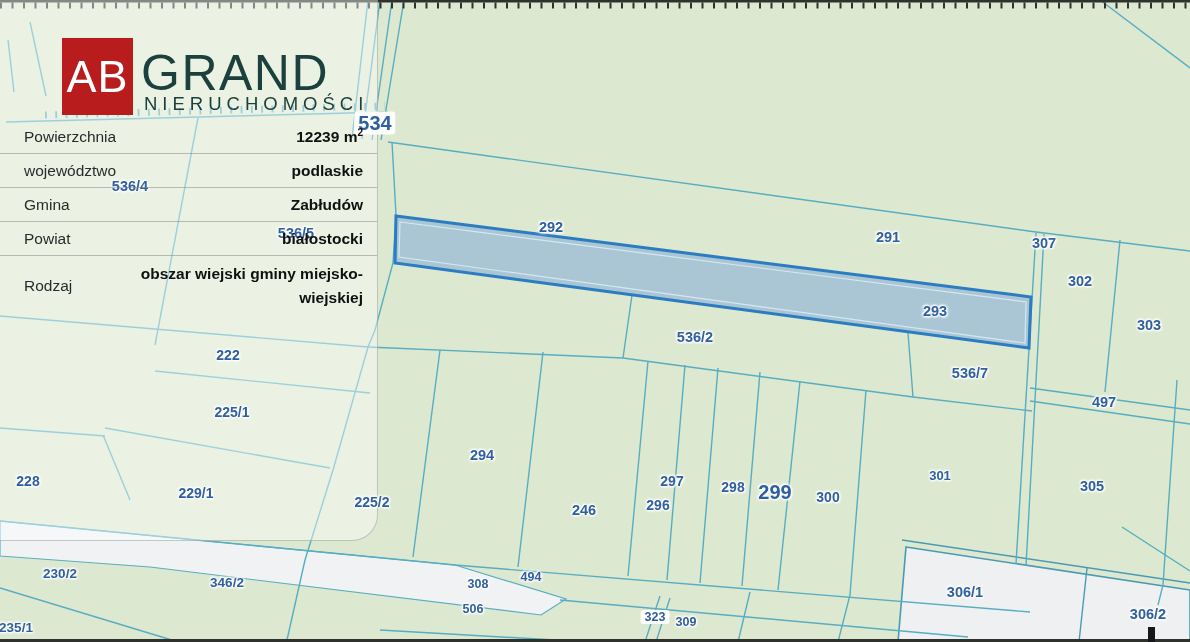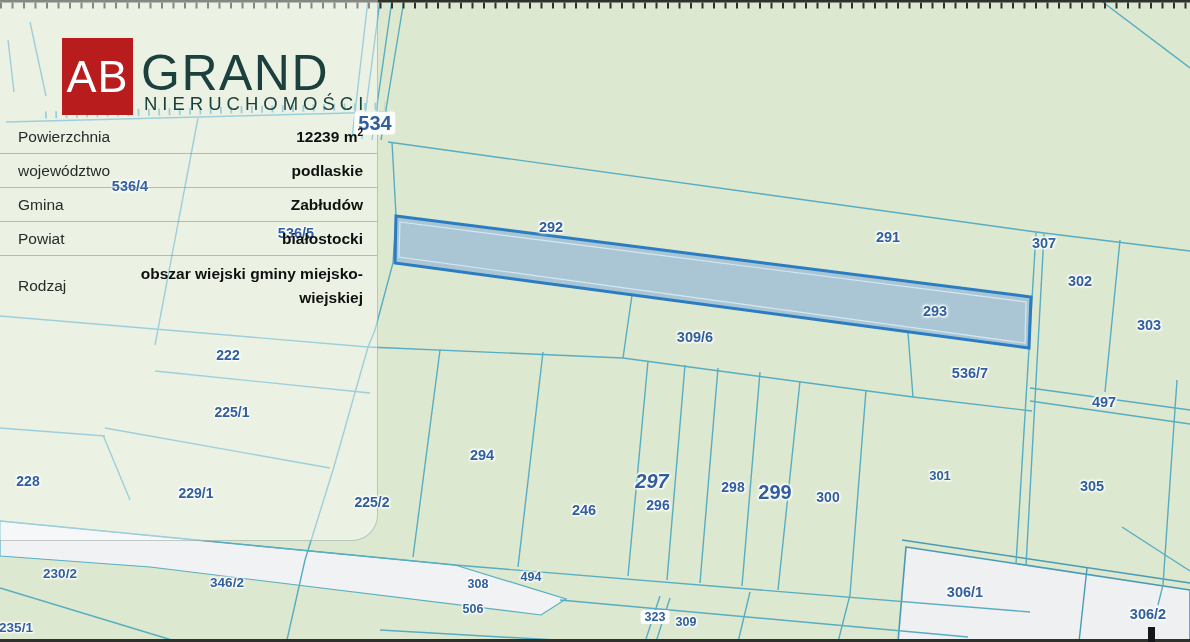--- a/index.html
+++ b/index.html
@@ -24,21 +24,21 @@
     display:flex;align-items:center;justify-content:center;
     color:#fff;font-size:45px;font-weight:400;letter-spacing:1px;
   }
   .logo-title{position:absolute;left:141px;top:44px;font-size:50px;font-weight:500;letter-spacing:1.5px;}
   .logo-sub{position:absolute;left:144px;top:93px;font-size:18.5px;font-weight:500;letter-spacing:5px;}
 
   
   #info-rows{position:absolute;left:0;top:120px;width:377px;}
   .irow{
     display:flex;justify-content:space-between;align-items:center;
-    min-height:33px;padding:0 14px 0 18px;
+    min-height:33px;padding:0 14px 0 24px;
     border-bottom:1px solid rgba(125,133,127,0.5);
   }
   .irow:last-child{border-bottom:none;padding-top:6px;padding-bottom:6px;}
   .ilabel{font-size:15.5px;color:#2a2a2a;}
   .ival{font-size:15.5px;font-weight:bold;color:#101010;text-align:right;}
   .irow:last-child .ival{width:238px;line-height:1.55;}
   .ival sup{font-size:10px;}
 
   
   #labels{position:absolute;left:0;top:0;width:1190px;height:642px;z-index:3;pointer-events:none;}
@@ -142,29 +142,29 @@
   <div id="labels">
       <div class="plabel boxed" style="left: 375px; top: 123px; font-size: 20px;">534</div>
       <div class="plabel" style="left: 130px; top: 186px; font-size: 14.5px;">536/4</div>
       <div class="plabel" style="left: 296px; top: 233px; font-size: 14.5px;">536/5</div>
       <div class="plabel" style="left: 551px; top: 227px; font-size: 14.5px;">292</div>
       <div class="plabel" style="left: 888px; top: 237px; font-size: 14.5px;">291</div>
       <div class="plabel" style="left: 1044px; top: 243px; font-size: 14.5px;">307</div>
       <div class="plabel" style="left: 1080px; top: 281px; font-size: 14.5px;">302</div>
       <div class="plabel" style="left: 1149px; top: 325px; font-size: 14.5px;">303</div>
       <div class="plabel" style="left: 935px; top: 311px; font-size: 14.5px;">293</div>
-      <div class="plabel" style="left: 695px; top: 337px; font-size: 14.5px;">309/6</div>
+      <div class="plabel" style="left: 695px; top: 337px; font-size: 14.5px;">536/2</div>
       <div class="plabel" style="left: 970px; top: 373px; font-size: 14.5px;">536/7</div>
       <div class="plabel" style="left: 1104px; top: 402px; font-size: 14.5px;">497</div>
       <div class="plabel" style="left: 228px; top: 355px; font-size: 14px;">222</div>
       <div class="plabel" style="left: 232px; top: 412px; font-size: 14px;">225/1</div>
       <div class="plabel" style="left: 482px; top: 455px; font-size: 14.5px;">294</div>
       <div class="plabel" style="left: 584px; top: 510px; font-size: 14.5px;">246</div>
       <div class="plabel" style="left: 658px; top: 477px; font-size: 14px; margin-top: 28px;">296</div>
-      <div class="plabel" style="left: 652px; top: 481px; font-size: 20px; font-style: italic;">297</div>
+      <div class="plabel" style="left: 672px; top: 481px; font-size: 14px;">297</div>
       <div class="plabel" style="left: 733px; top: 487px; font-size: 14px;">298</div>
       <div class="plabel" style="left: 775px; top: 492px; font-size: 20px;">299</div>
       <div class="plabel" style="left: 828px; top: 497px; font-size: 14px;">300</div>
       <div class="plabel" style="left: 940px; top: 475px; font-size: 13px;">301</div>
       <div class="plabel" style="left: 1092px; top: 486px; font-size: 14.5px;">305</div>
       <div class="plabel" style="left: 28px; top: 481px; font-size: 14px;">228</div>
       <div class="plabel" style="left: 196px; top: 493px; font-size: 14px;">229/1</div>
       <div class="plabel" style="left: 372px; top: 502px; font-size: 14px;">225/2</div>
       <div class="plabel" style="left: 60px; top: 573px; font-size: 13.5px;">230/2</div>
       <div class="plabel" style="left: 227px; top: 582px; font-size: 13.5px;">346/2</div>

